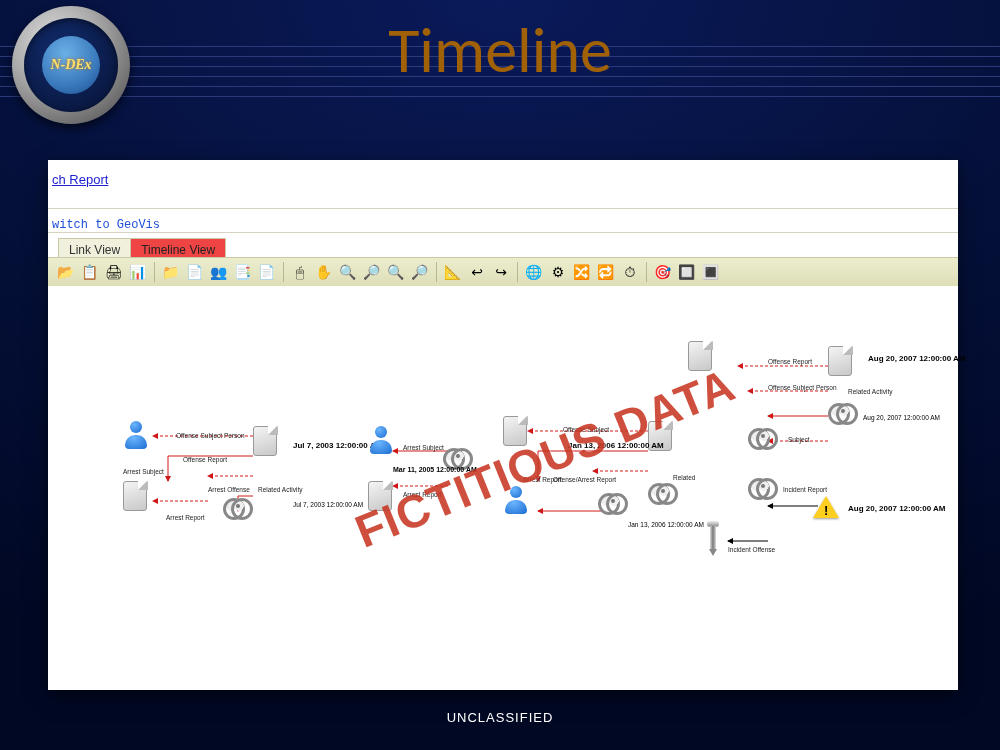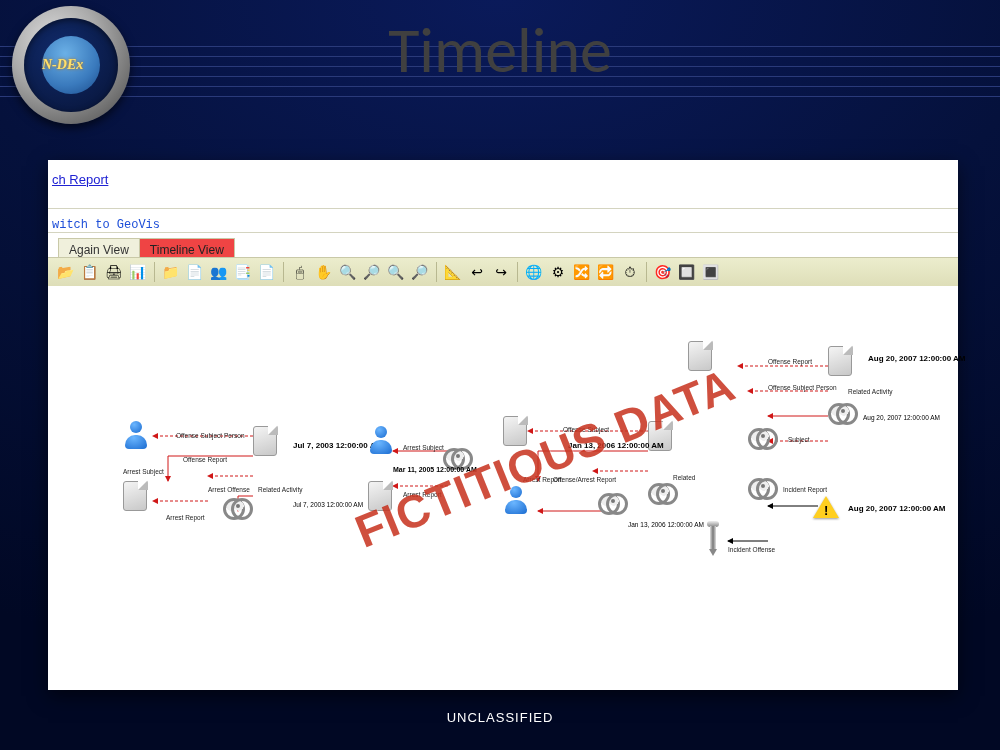--- a/index.html
+++ b/index.html
@@ -2,23 +2,23 @@
 <html><head>
 <meta charset="utf-8">
 <style>
   html,body{margin:0;padding:0;width:1000px;height:750px;overflow:hidden;font-family:Arial,Helvetica,sans-serif;}
   body{background:radial-gradient(ellipse 120% 90% at 50% 0%,#0a1a5a 0%,#05113c 45%,#010824 100%);}
   .lines{position:absolute;left:0;right:0;top:46px;height:62px;pointer-events:none;}
   .lines div{height:1px;background:#2a3a7a;margin-bottom:9px;}
   .badge{position:absolute;left:12px;top:6px;width:118px;height:118px;}
   .badge-outer{position:absolute;inset:0;border-radius:50%;background:radial-gradient(circle at 35% 30%,#ddd 0%,#aaa 40%,#666 80%,#444 100%);box-shadow:0 4px 10px rgba(0,0,0,.6);}
   .badge-mid{position:absolute;inset:12px;border-radius:50%;background:radial-gradient(circle at 40% 35%,#102a6a 0%,#0a1a45 70%,#061030 100%);box-shadow:inset 0 2px 6px rgba(0,0,0,.5);}
-  .badge-map{position:absolute;inset:30px;border-radius:50%;background:radial-gradient(circle at 40% 30%,#6bb0e6 0%,#3a7abd 60%,#1a4a8a 100%);display:flex;align-items:center;}
+  .badge-map{position:absolute;inset:30px;border-radius:50%;background:radial-gradient(circle at 40% 30%,#6bb0e6 0%,#3a7abd 60%,#1a4a8a 100%);display:flex;align-items:center;justify-content:center;}
   .badge-map span{font:italic bold 14px/1 Georgia,serif;color:#ffe06b;text-shadow:0 0 3px #c07000;}
-  .title{position:absolute;left:0;right:0;top:18px;text-align:center;font:400 64px/1 Calibri,"Segoe UI",sans-serif;color:#404040;}
+  .title{position:absolute;left:0;right:0;top:18px;text-align:center;font:400 64px/1 Calibri,"Segoe UI",sans-serif;color:#a16207;}
   .panel{position:absolute;left:48px;top:160px;width:910px;height:530px;background:#fff;box-shadow:0 6px 18px rgba(0,0,0,.55);}
   .search-again{position:absolute;left:4px;top:12px;font:13px Arial;color:#1f22d3;text-decoration:underline;}
   .geo{position:absolute;left:4px;top:58px;font:12px "Courier New",monospace;color:#1d4ed8;}
   .hr1{position:absolute;left:0;right:0;top:48px;height:1px;background:#d4d4c0;}
   .hr2{position:absolute;left:0;right:0;top:72px;height:1px;background:#d4d4c0;}
   .tabs{position:absolute;left:10px;top:78px;display:flex;font:12px Arial;}
   .tab{padding:4px 10px 5px;background:#f0f0dc;border:1px solid #c9c9a8;border-bottom:none;margin-right:-1px;color:#333;cursor:pointer;}
   .tab.active{background:#ef4444;color:#222;}
   .toolbar{position:absolute;left:0;right:0;top:97px;height:28px;background:linear-gradient(#ecedcd,#dedeb8);border-top:1px solid #c9c9a8;border-bottom:1px solid #c9c9a8;display:flex;align-items:center;padding:0 6px;}
   .tb{width:20px;height:20px;margin:0 2px;display:flex;align-items:center;justify-content:center;font-size:14px;cursor:pointer;border-radius:2px;}
@@ -72,21 +72,21 @@
 <div class="title">Timeline</div>
 
 <div class="panel">
 
   <a class="search-again">ch Report</a>
   <div class="hr1"></div>
   <div class="geo">witch to GeoVis</div>
   <div class="hr2"></div>
 
   <div class="tabs">
-    <div class="tab">Again View</div>
+    <div class="tab">Link View</div>
     <div class="tab active">Timeline View</div>
   </div>
 
   <div class="toolbar">
     <span class="tb">📂</span>
     <span class="tb">📋</span>
     <span class="tb">🖨</span>
     <span class="tb">📊</span>
     <span class="tb-sep"></span>
     <span class="tb">📁</span>

